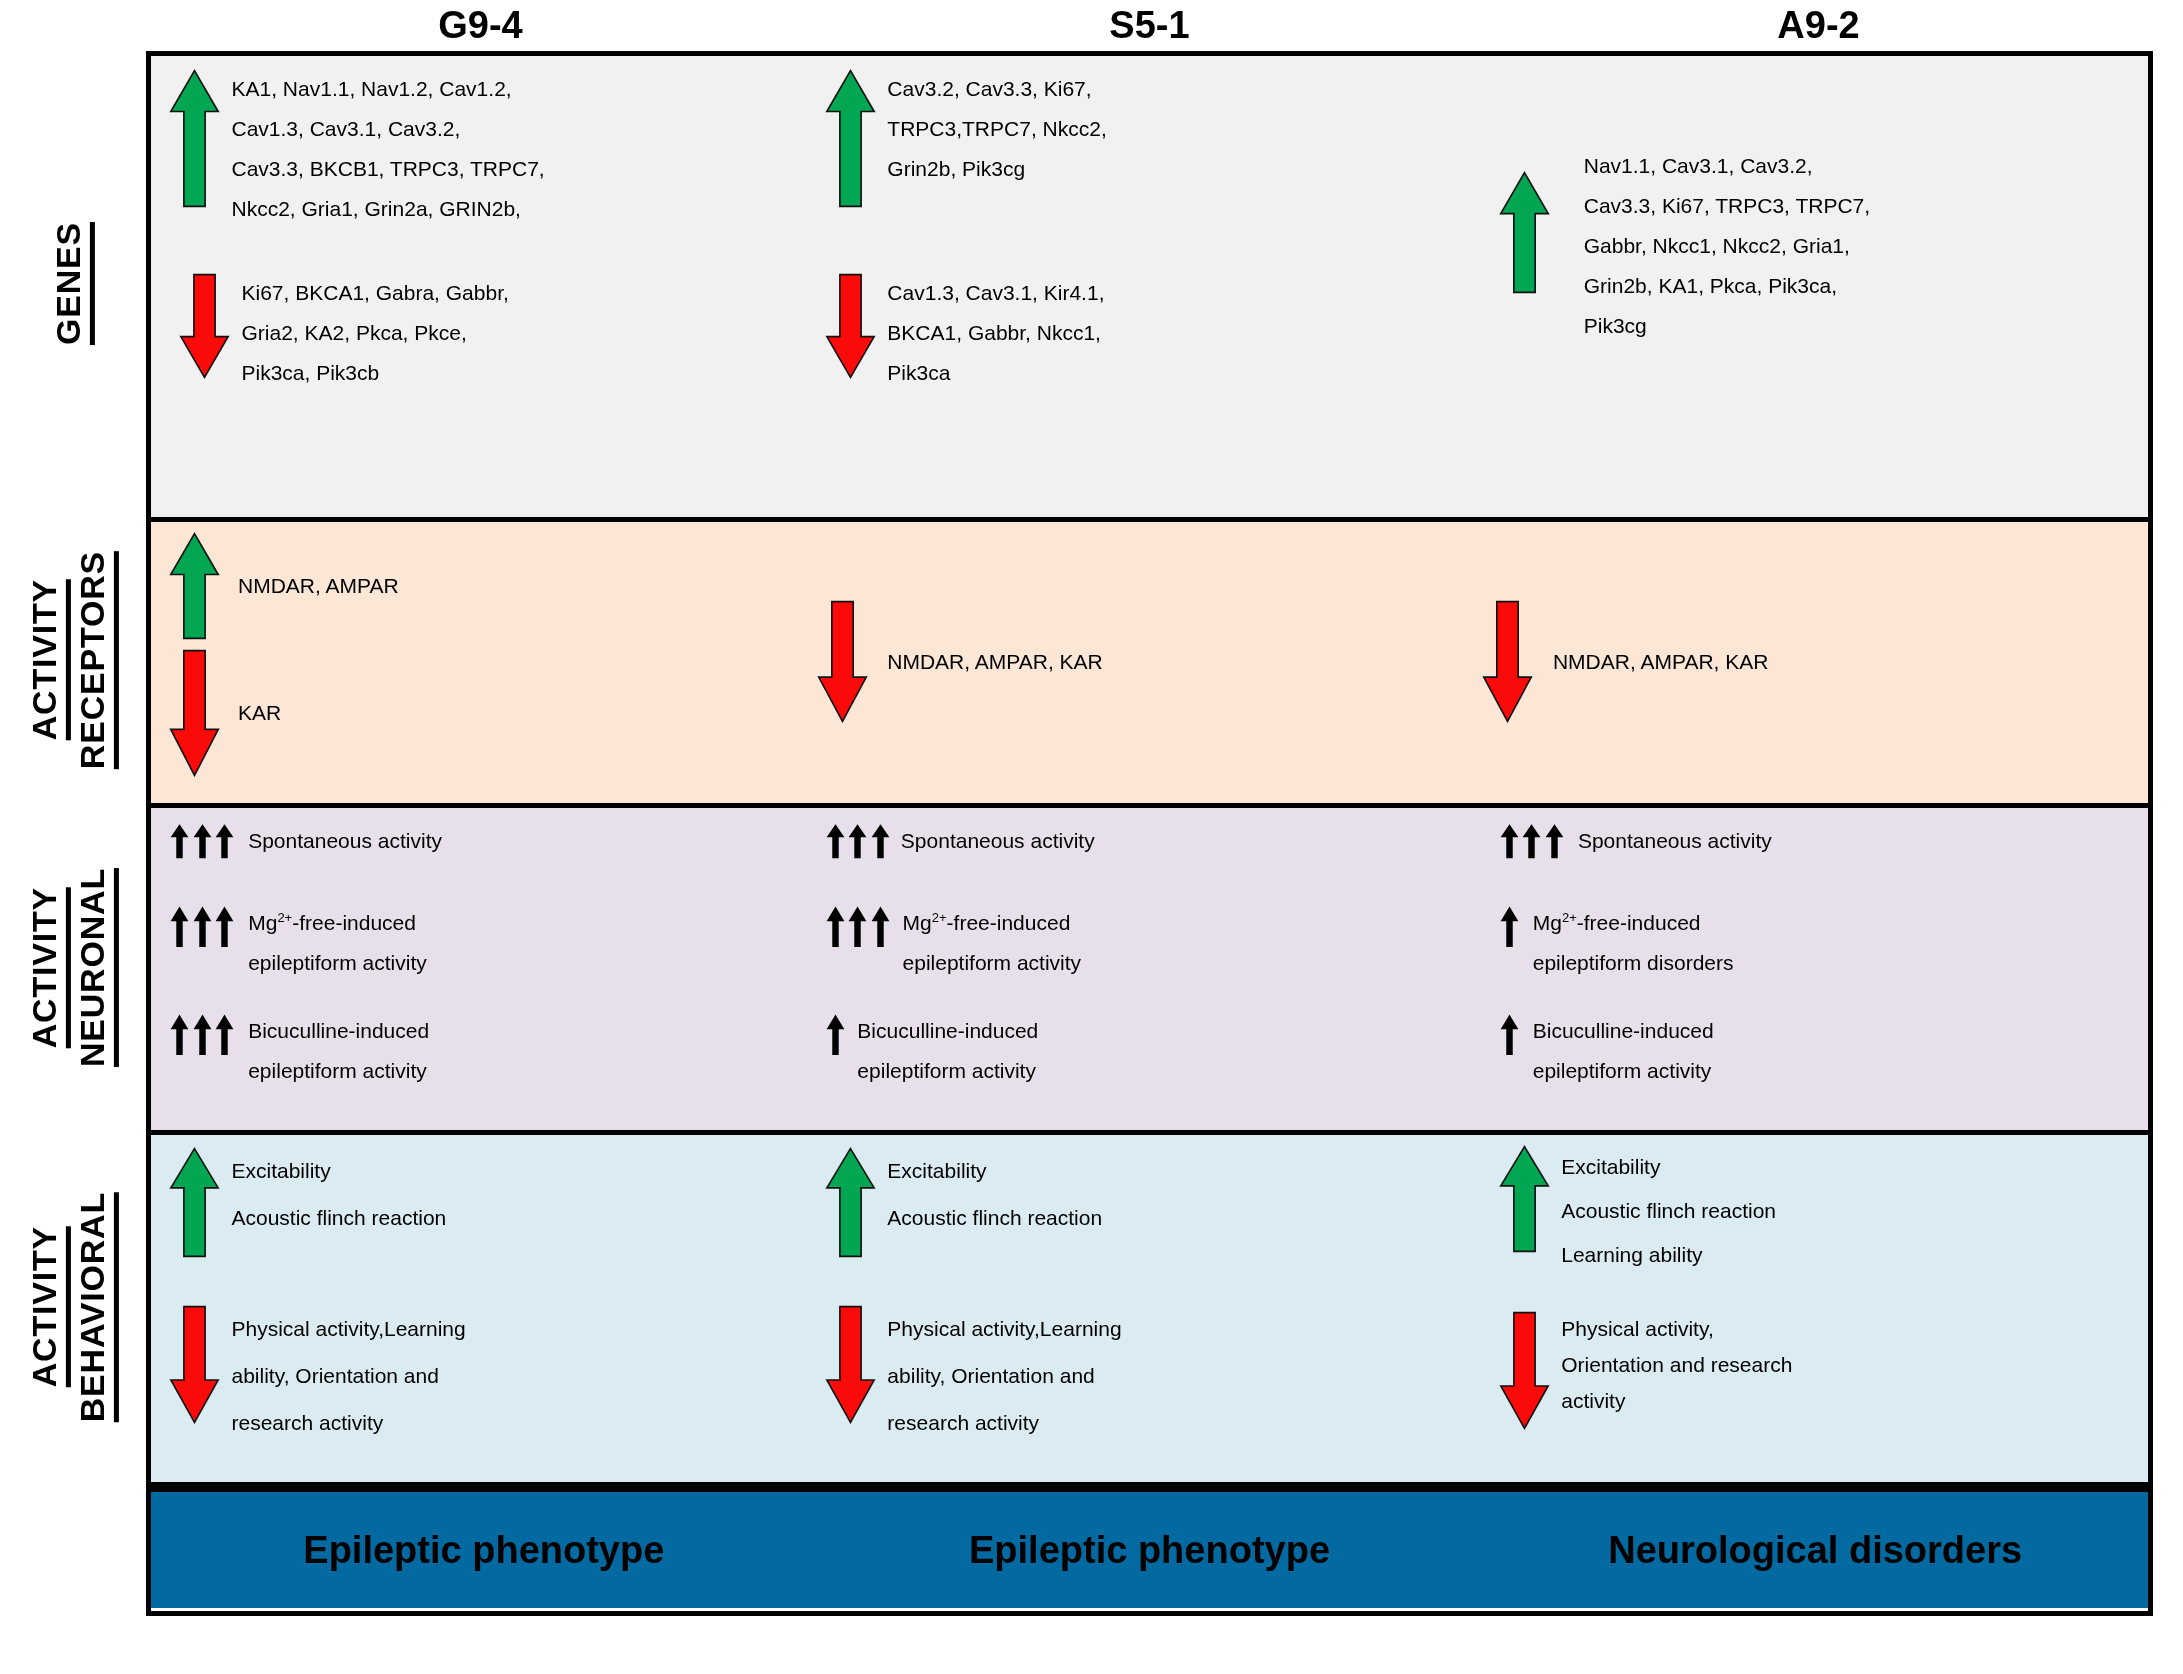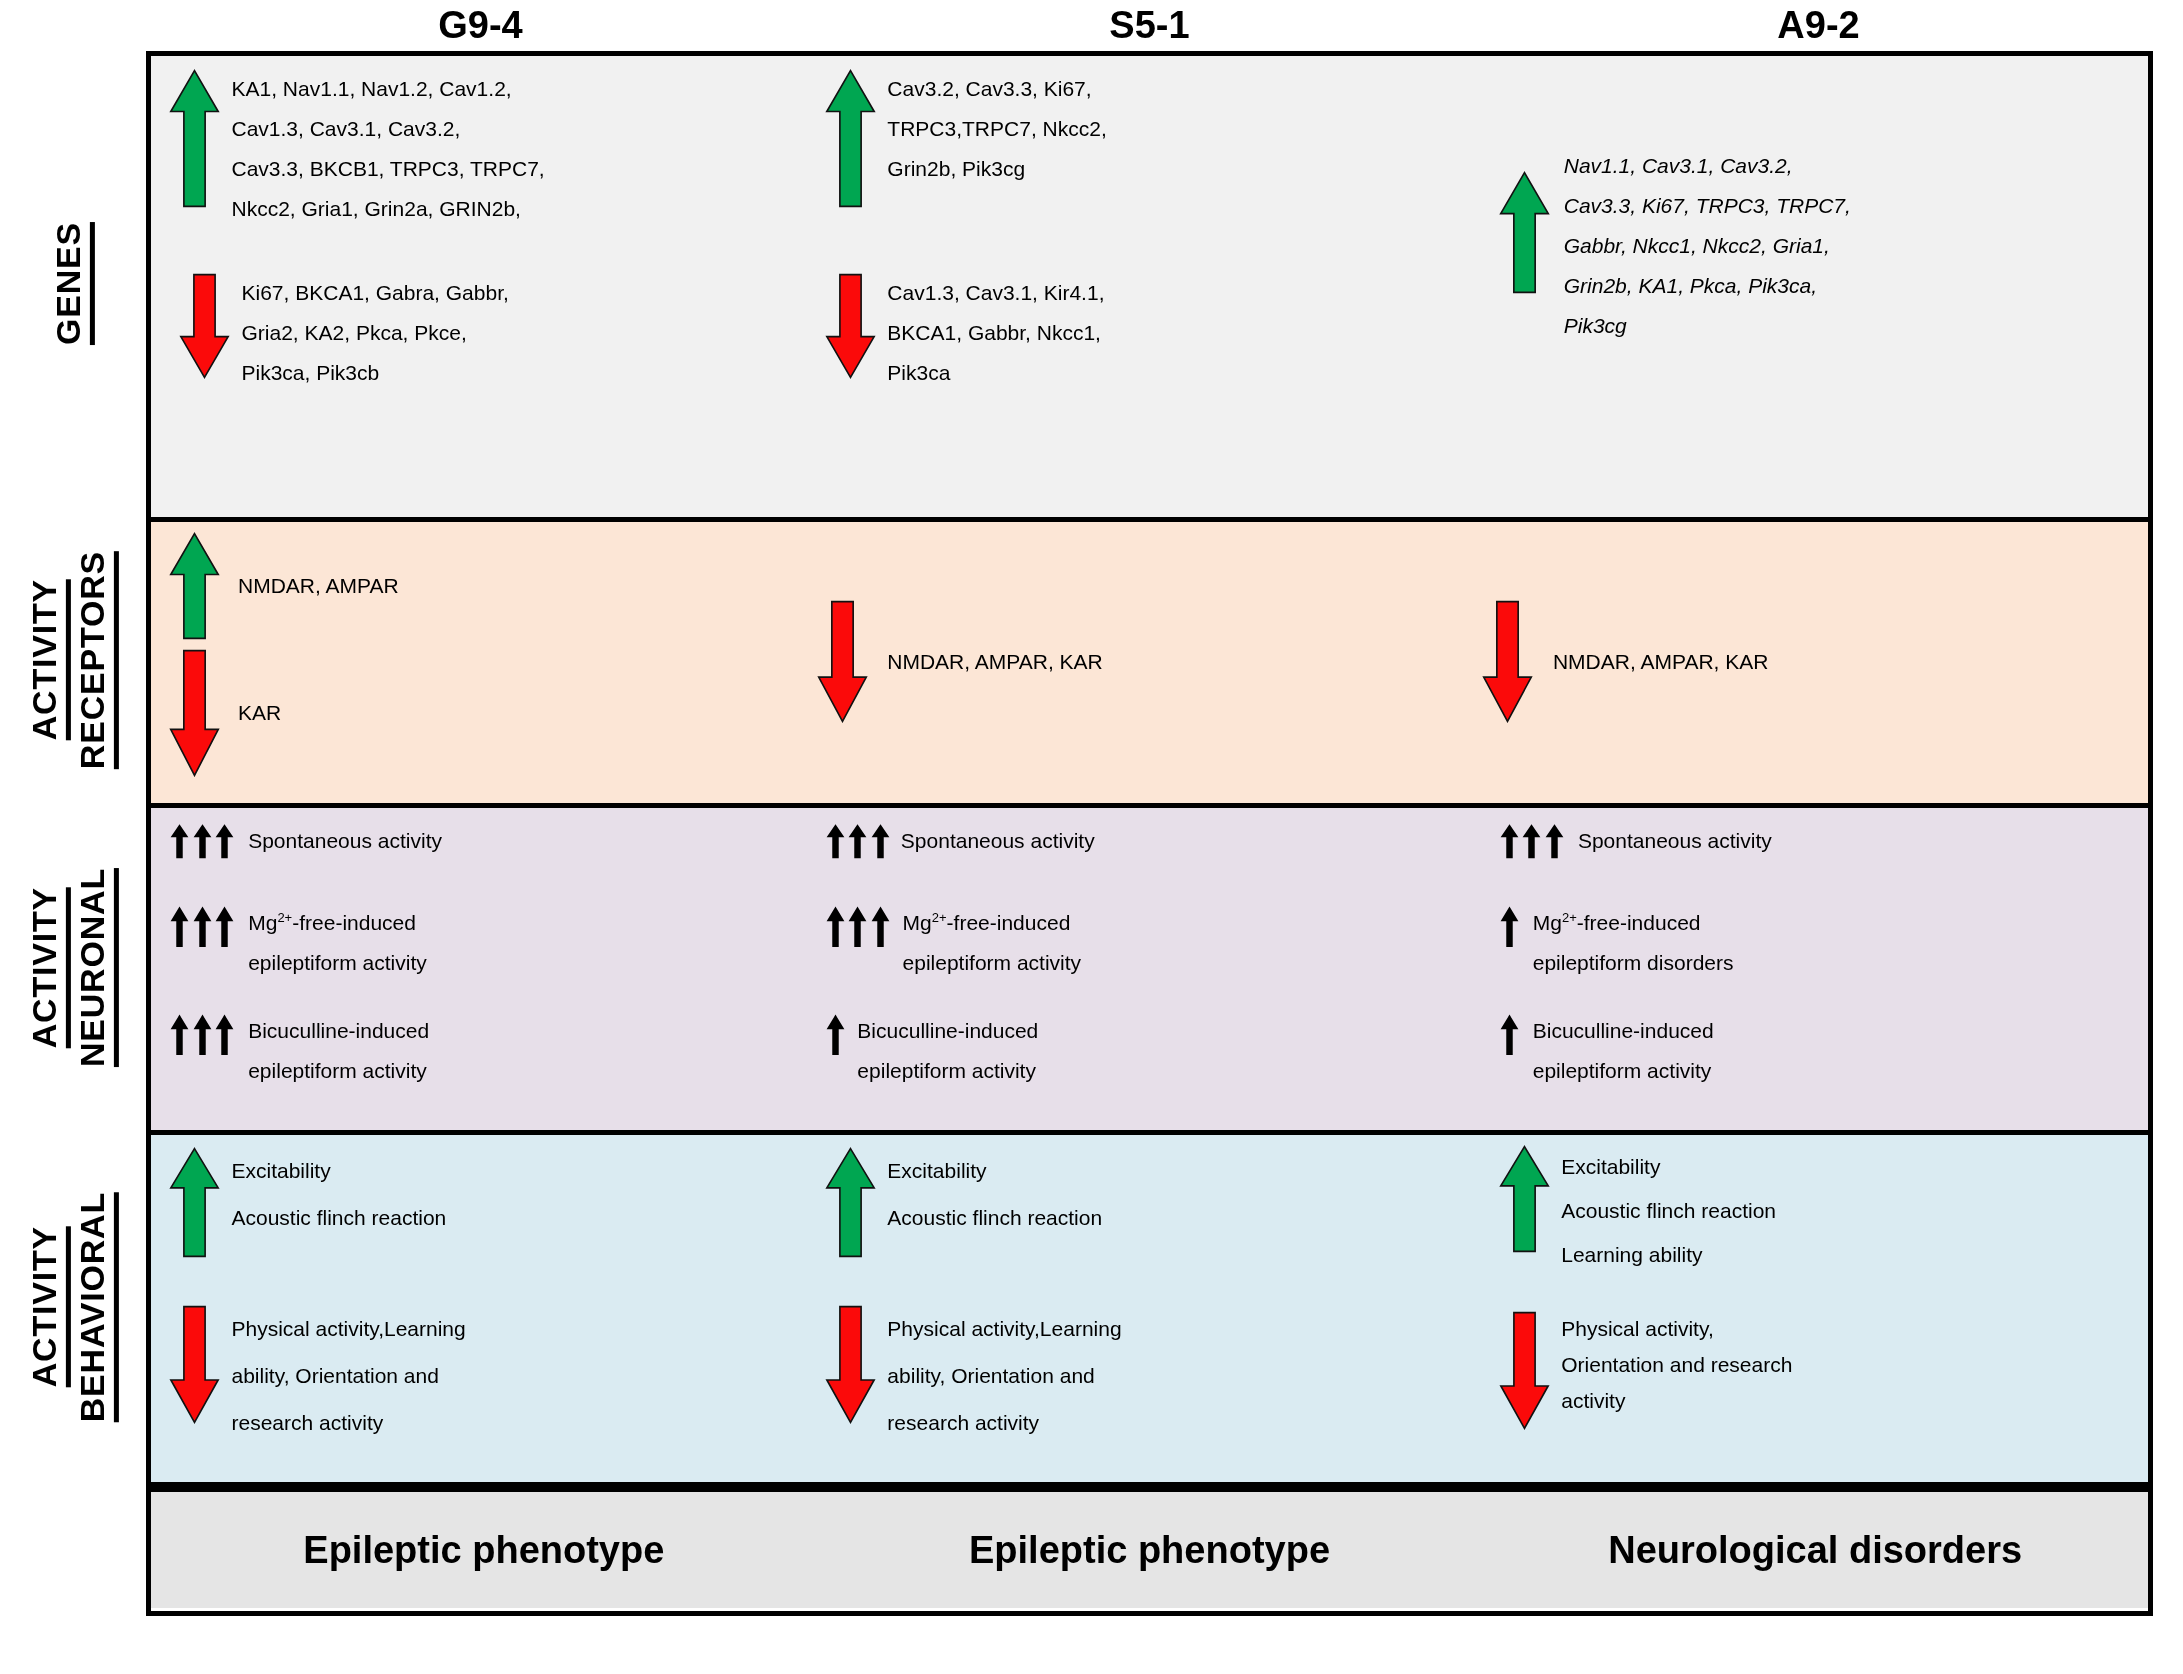--- a/index.html
+++ b/index.html
@@ -56,21 +56,21 @@
     display:flex;
     box-sizing:border-box;
     border-bottom:5.7px solid #000;
     position:relative;
   }
   .band:last-child{border-bottom:none;}
   .band.genes{height:466px;background:#F1F1F1;}
   .band.receptors{height:286px;background:#FCE6D6;}
   .band.neuronal{height:327px;background:#E7DFE9;}
   .band.behavioral{height:352px;background:#DAEBF2;}
-  .band.phenotype{height:121px;background:#e5e5e5;border-top:5.7px solid #000;}
+  .band.phenotype{height:121px;background:#0369a1;border-top:5.7px solid #000;}
 
   .cell{
     flex:1;
     position:relative;
     box-sizing:border-box;
     padding:0;
   }
 
   
   .entry{
@@ -186,21 +186,21 @@
         </div>
       </div>
 
       <div class="cell">
         <div class="entry" style="left:16.4px;top:90px;width:646px;">
           <div class="big-arrow" style="margin-top:24.5px;">
             <svg width="51" height="123" viewBox="0 0 62 150">
                 <polygon points="31,2 60,52 44,52 44,148 18,148 18,52 2,52" fill="#00A651" stroke="#111" stroke-width="2"></polygon>
               </svg>
           </div>
-          <div class="txt" style="margin-left:14px;font-style:italic;">Nav1.1, Cav3.1, Cav3.2,
+          <div class="txt" style="margin-left:34px;">Nav1.1, Cav3.1, Cav3.2,
 Cav3.3, Ki67, TRPC3, TRPC7,
 Gabbr, Nkcc1, Nkcc2, Gria1,
 Grin2b, KA1, Pkca, Pik3ca,
 Pik3cg</div>
         </div>
       </div>
     </div>
 
     <div class="band receptors">
 

